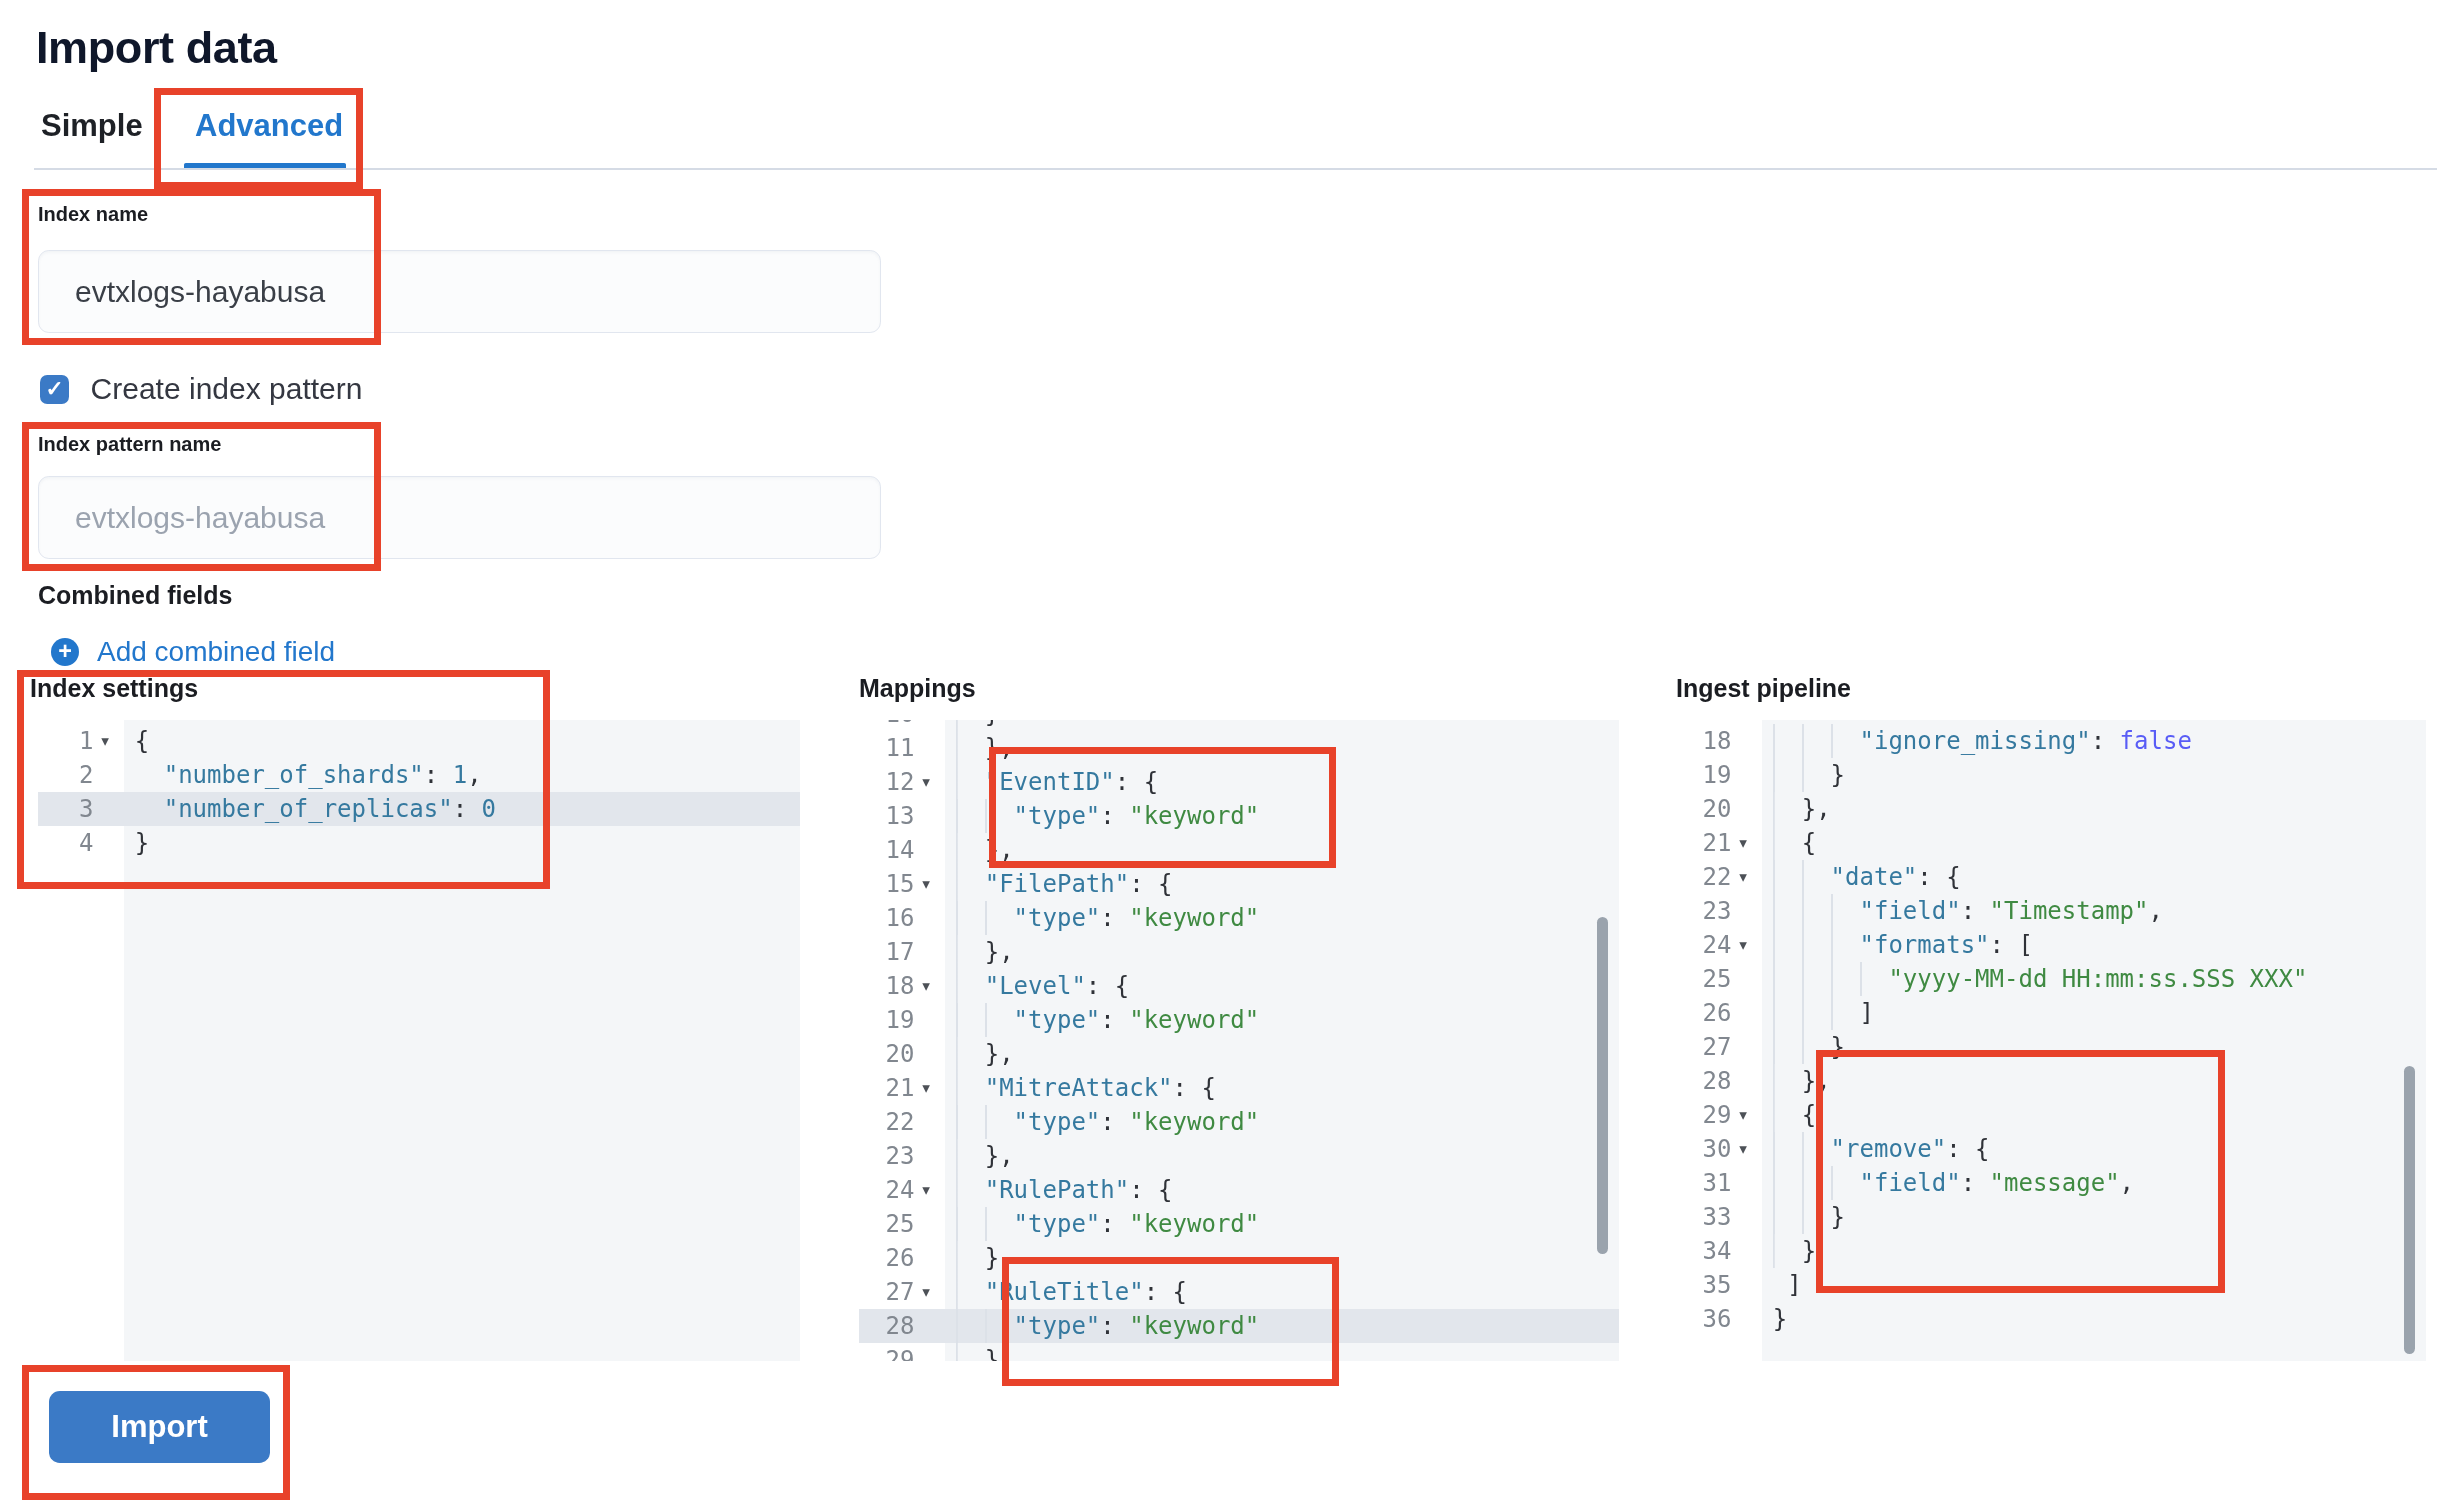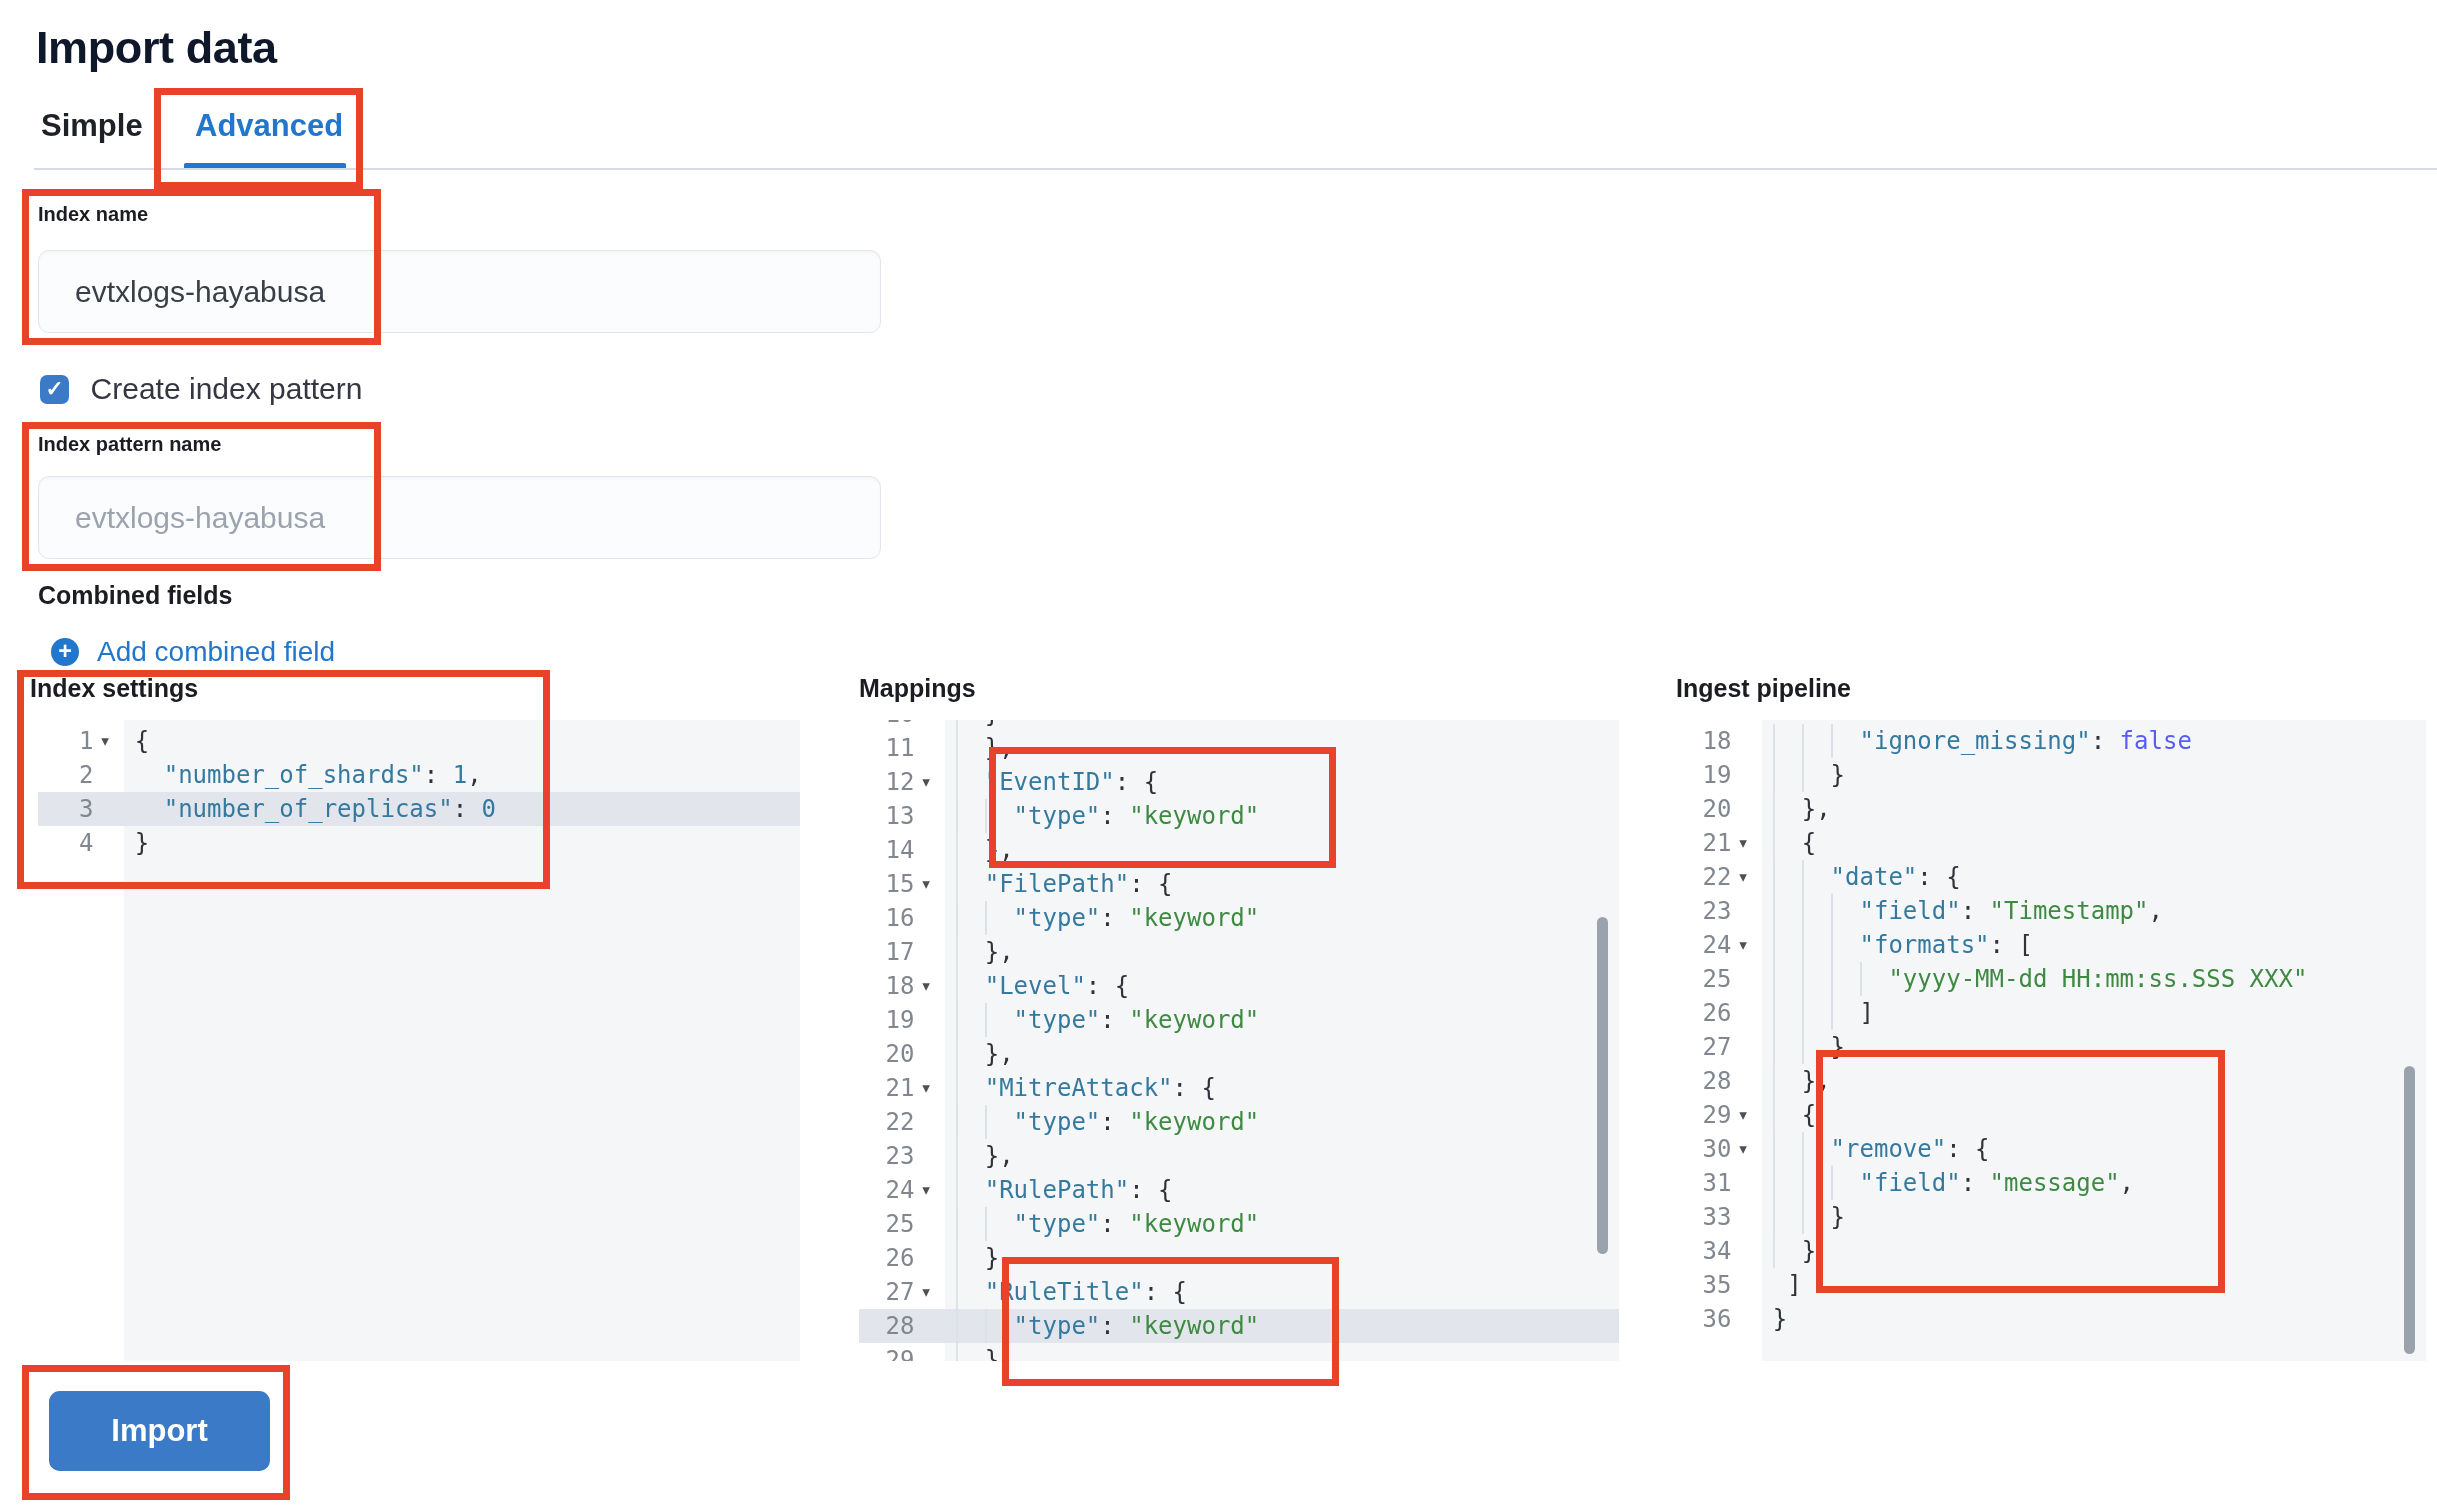--- a/index.html
+++ b/index.html
@@ -62,21 +62,21 @@
   .codeline{flex:1;white-space:pre;font:24px/34px "DejaVu Sans Mono",monospace;padding-left:10.8px;
     background-image:repeating-linear-gradient(90deg,var(--guide) 0 1.8px,transparent 1.8px 29px);
     background-position:10.8px 0;background-repeat:no-repeat;background-size:0 0;}
   .tk-k{color:var(--code-key);} .tk-n{color:var(--code-key);} .tk-s{color:var(--code-string);}
   .tk-p{color:var(--code-punct);} .tk-b{color:var(--code-boolean);}
 
   .scroll-thumb{position:absolute;width:10.8px;border-radius:6.3px;background:#9aa3ad;z-index:5;cursor:pointer;}
   .thumb-mappings{right:10.8px;top:197px;height:337px;}
   .thumb-ingest{right:10.8px;top:346px;height:288px;}
 
-  .import-btn{position:absolute;left:49px;top:1391px;width:221px;height:80px;border:none;border-radius:10.8px;
+  .import-btn{position:absolute;left:49px;top:1391px;width:221px;height:72px;border:none;border-radius:10.8px;
     background:var(--control-blue);color:#fff;font-family:"Liberation Sans",sans-serif;font-size:31px;font-weight:600;cursor:pointer;}
 
   .ann{position:absolute;border:7.2px solid var(--annotation);background:transparent;z-index:50;pointer-events:none;}
   .ann-advanced{left:154px;top:88px;width:209px;height:101px;}
   .ann-index-name{left:21.6px;top:189px;width:359px;height:156px;}
   .ann-index-pattern{left:21.6px;top:422px;width:359px;height:149px;}
   .ann-settings{left:17px;top:670px;width:533px;height:219px;}
   .ann-eventid{left:989px;top:747px;width:347px;height:121px;}
   .ann-ruletitle{left:1002px;top:1257px;width:337px;height:129px;}
   .ann-remove{left:1816px;top:1050px;width:409px;height:243px;}

